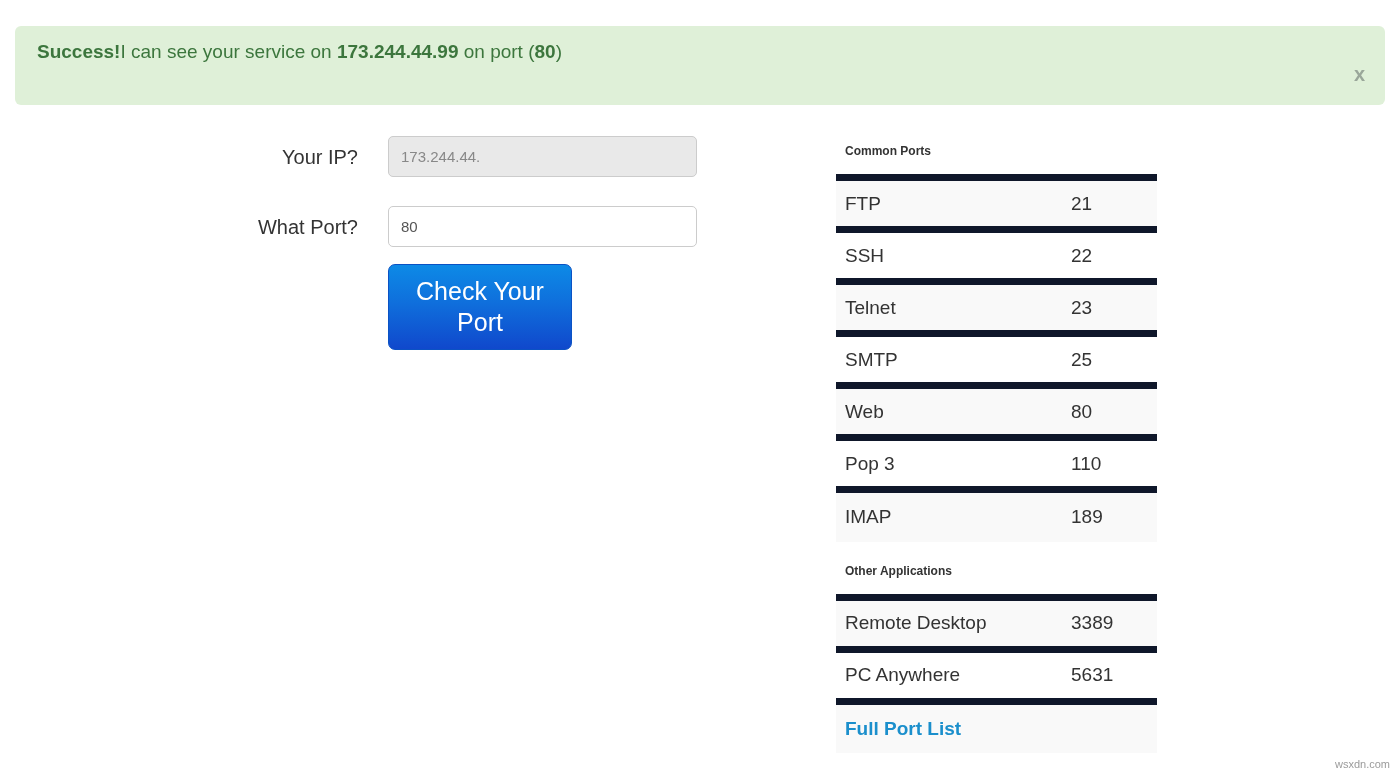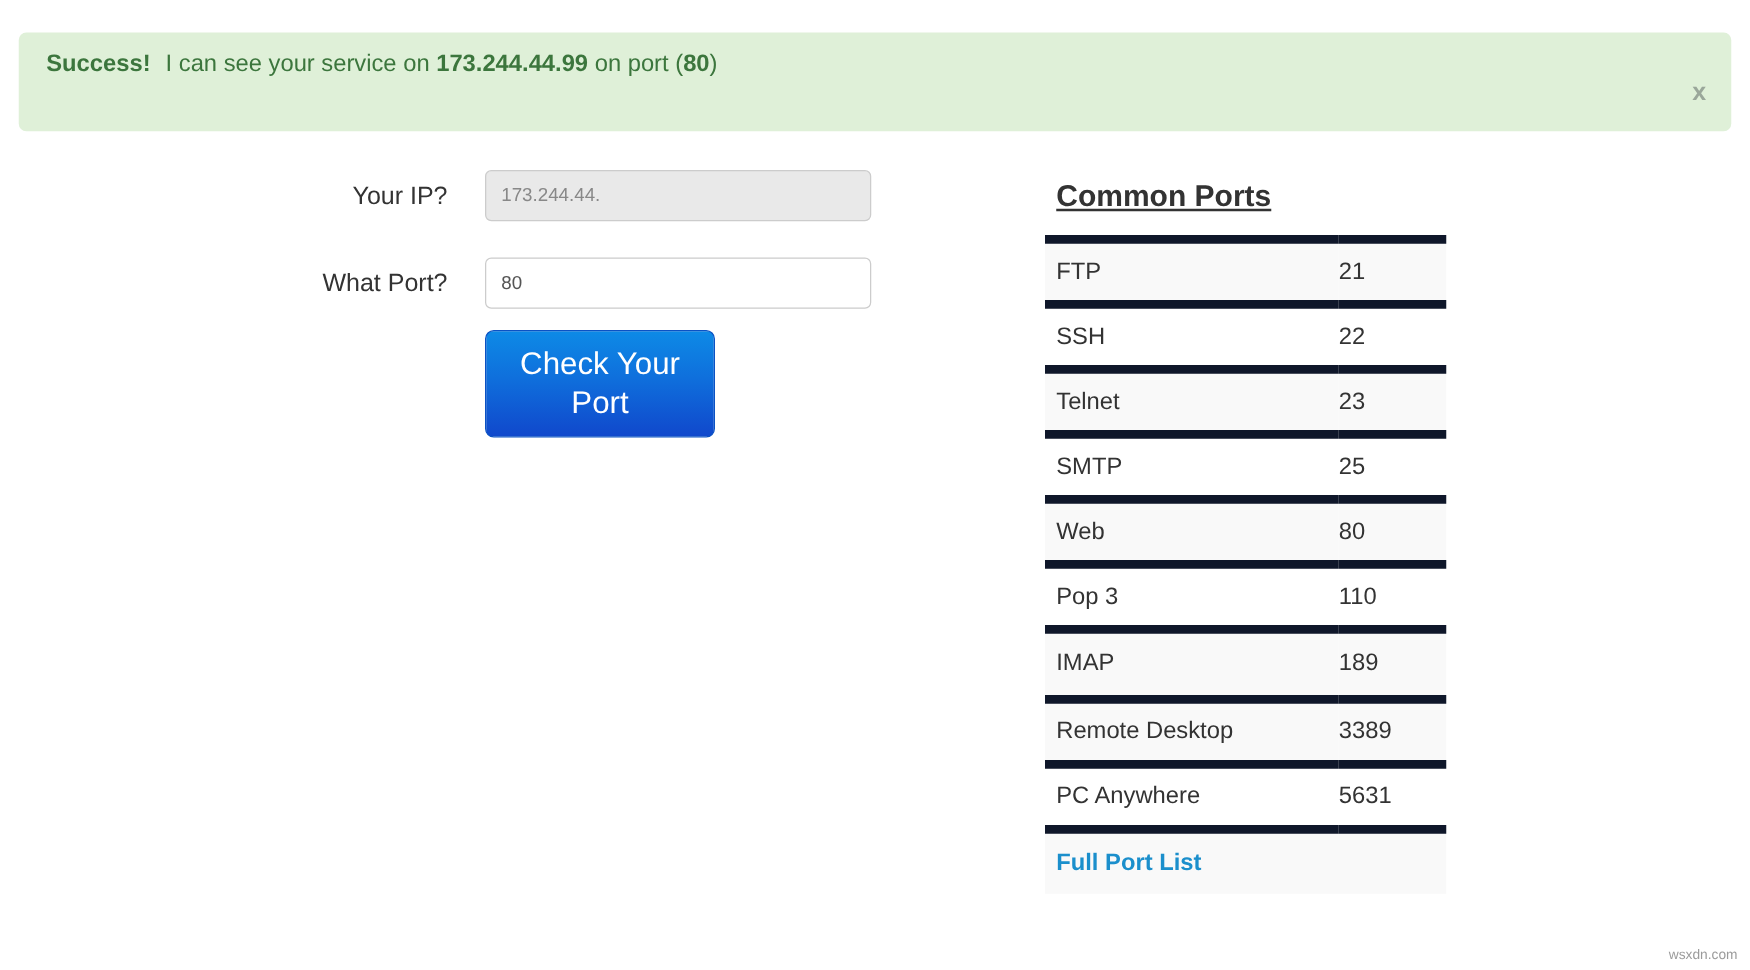--- a/index.html
+++ b/index.html
@@ -34,21 +34,20 @@
   .alert-line {
     color: #3c763d;
     font-size: 19px;
     line-height: 28px;
     white-space: nowrap;
   }
   .alert-line .b { font-weight: bold; }
   .alert-strong {
     font-weight: bold;
     font-size: 19px;
-    margin-right: 12px;
   }
   .alert-close {
     position: absolute;
     right: 20px;
     top: 38px;
     font-size: 20px;
     font-weight: bold;
     color: #9aa79a;
     cursor: pointer;
     line-height: 1;
@@ -120,25 +119,24 @@
   }
 
   
   .ports {
     position: absolute;
     left: 836px;
     top: 144px;
     width: 321px;
   }
   .ports-heading {
-    font-size: 24px;
+    font-size: 12px;
     font-weight: bold;
     color: #333333;
     padding: 0 0 16px 9px;
-    text-decoration: underline;
   }
   .ports-heading.second {
     padding-top: 22px;
   }
   .port-table {
     width: 100%;
     border-collapse: collapse;
   }
   .port-row { height: 52px; }
   .port-row.odd { background: #f9f9f9; }
@@ -225,20 +223,21 @@
           <tr class="port-row even">
             <td>Pop 3</td>
             <td class="port-num">110</td>
           </tr>
           <tr class="port-row odd">
             <td>IMAP</td>
             <td class="port-num">189</td>
           </tr>
         </tbody>
     </table>
+    <div class="ports-heading second">Other Applications</div>
     <table class="port-table">
       <tbody>
           <tr class="port-row odd">
             <td>Remote Desktop</td>
             <td class="port-num">3389</td>
           </tr>
           <tr class="port-row even">
             <td>PC Anywhere</td>
             <td class="port-num">5631</td>
           </tr>

